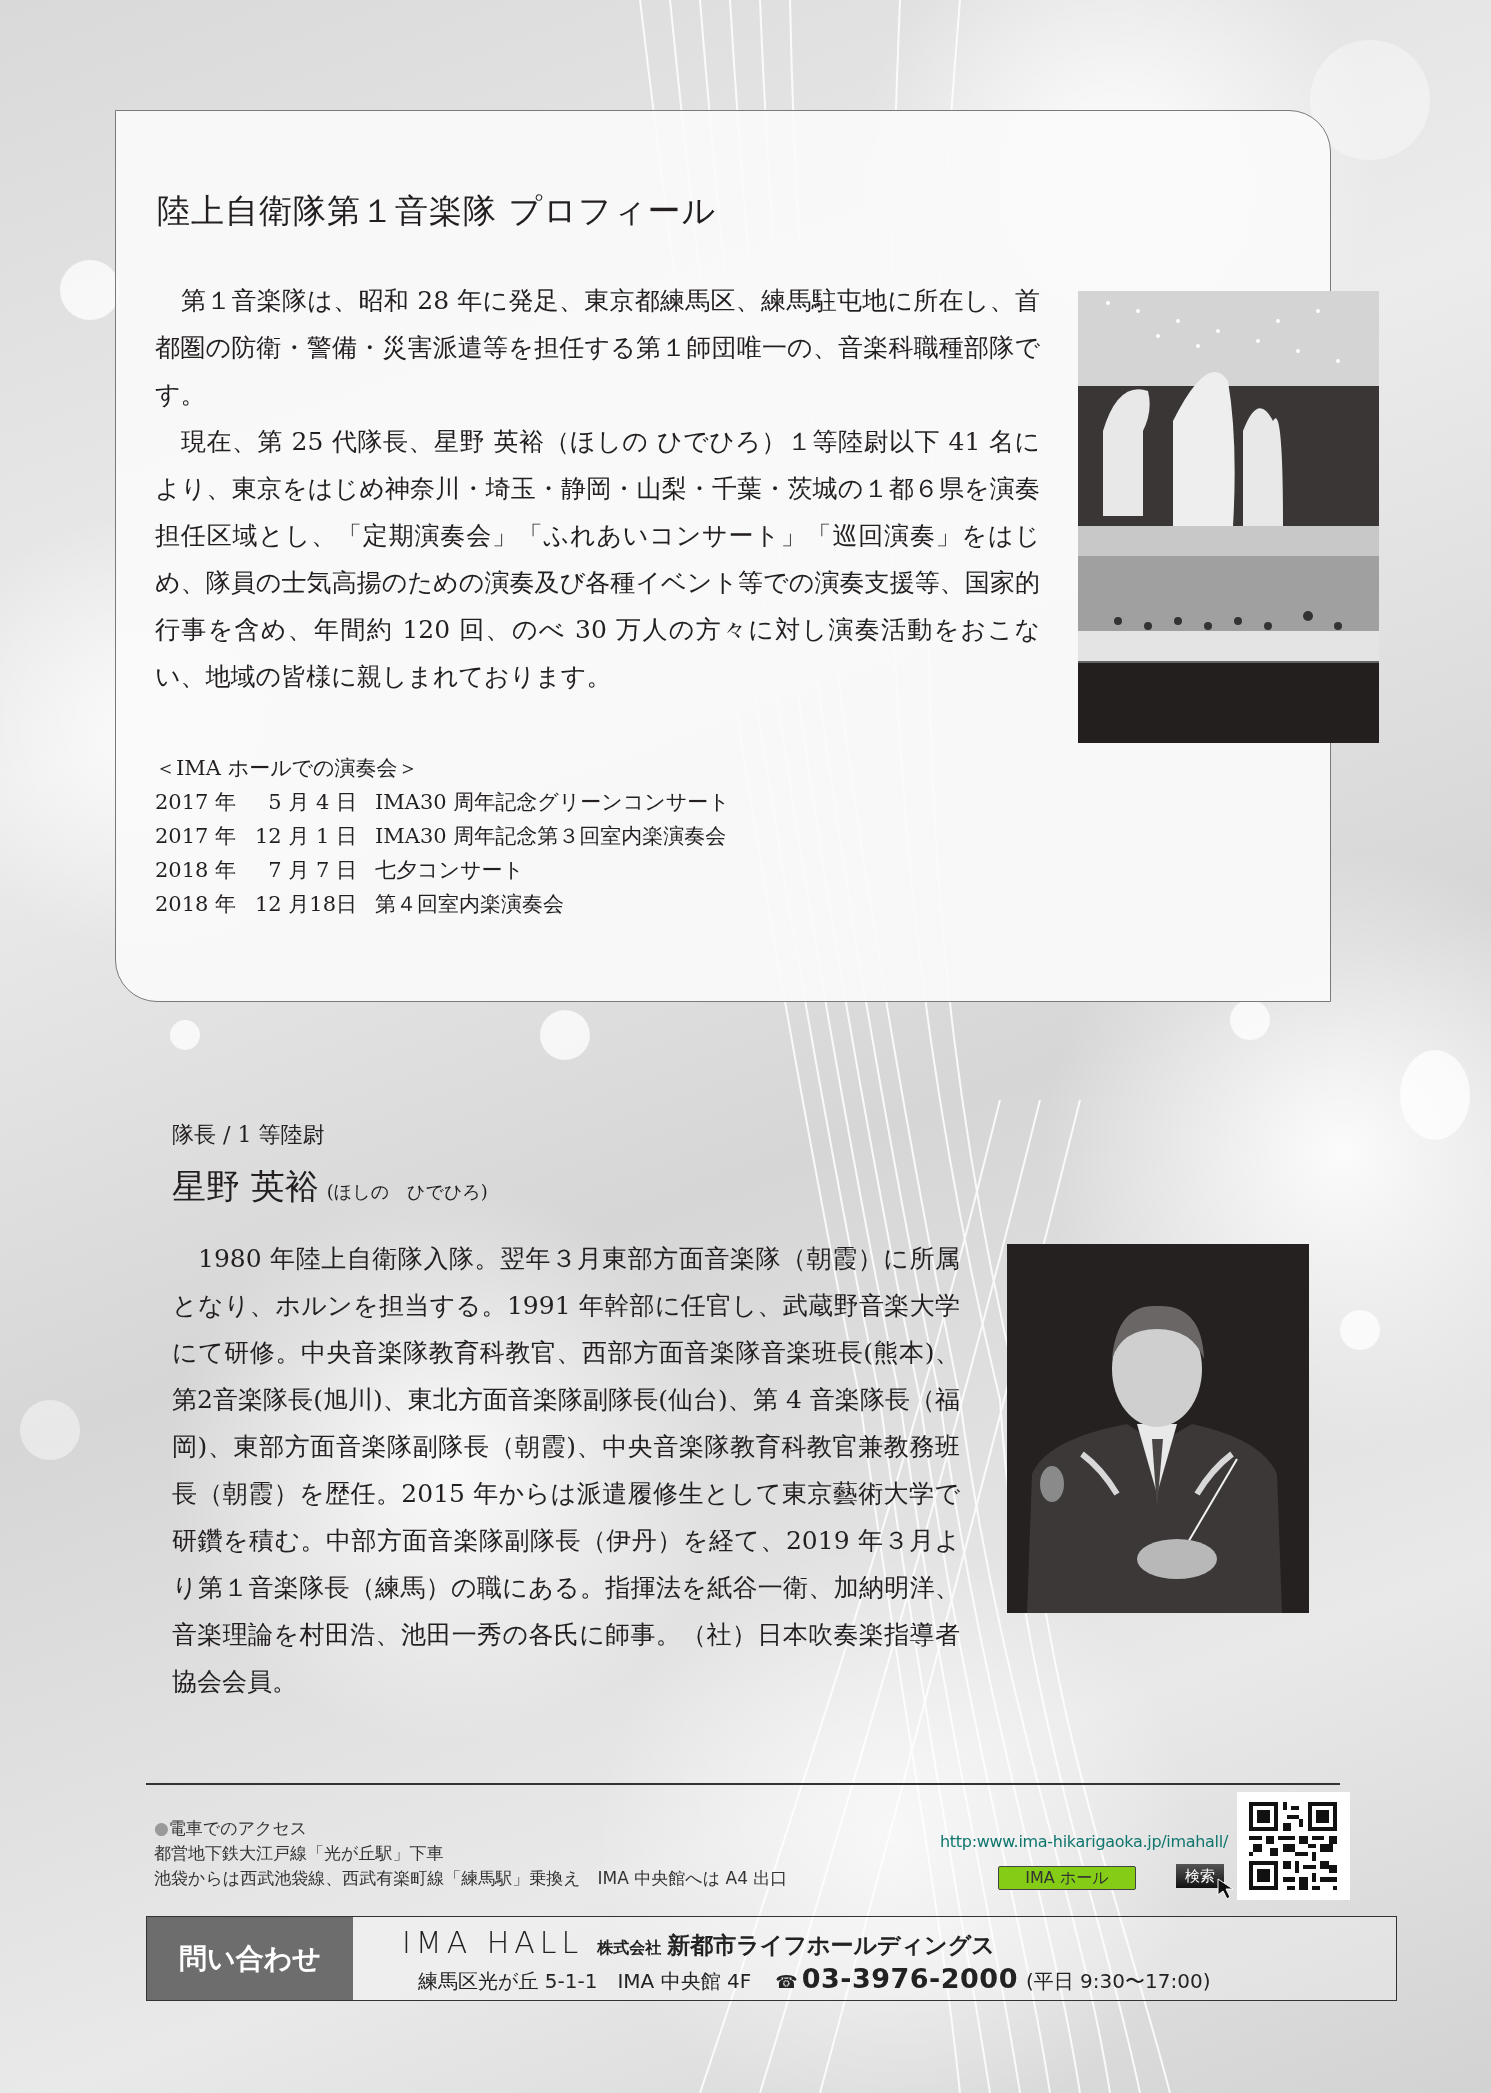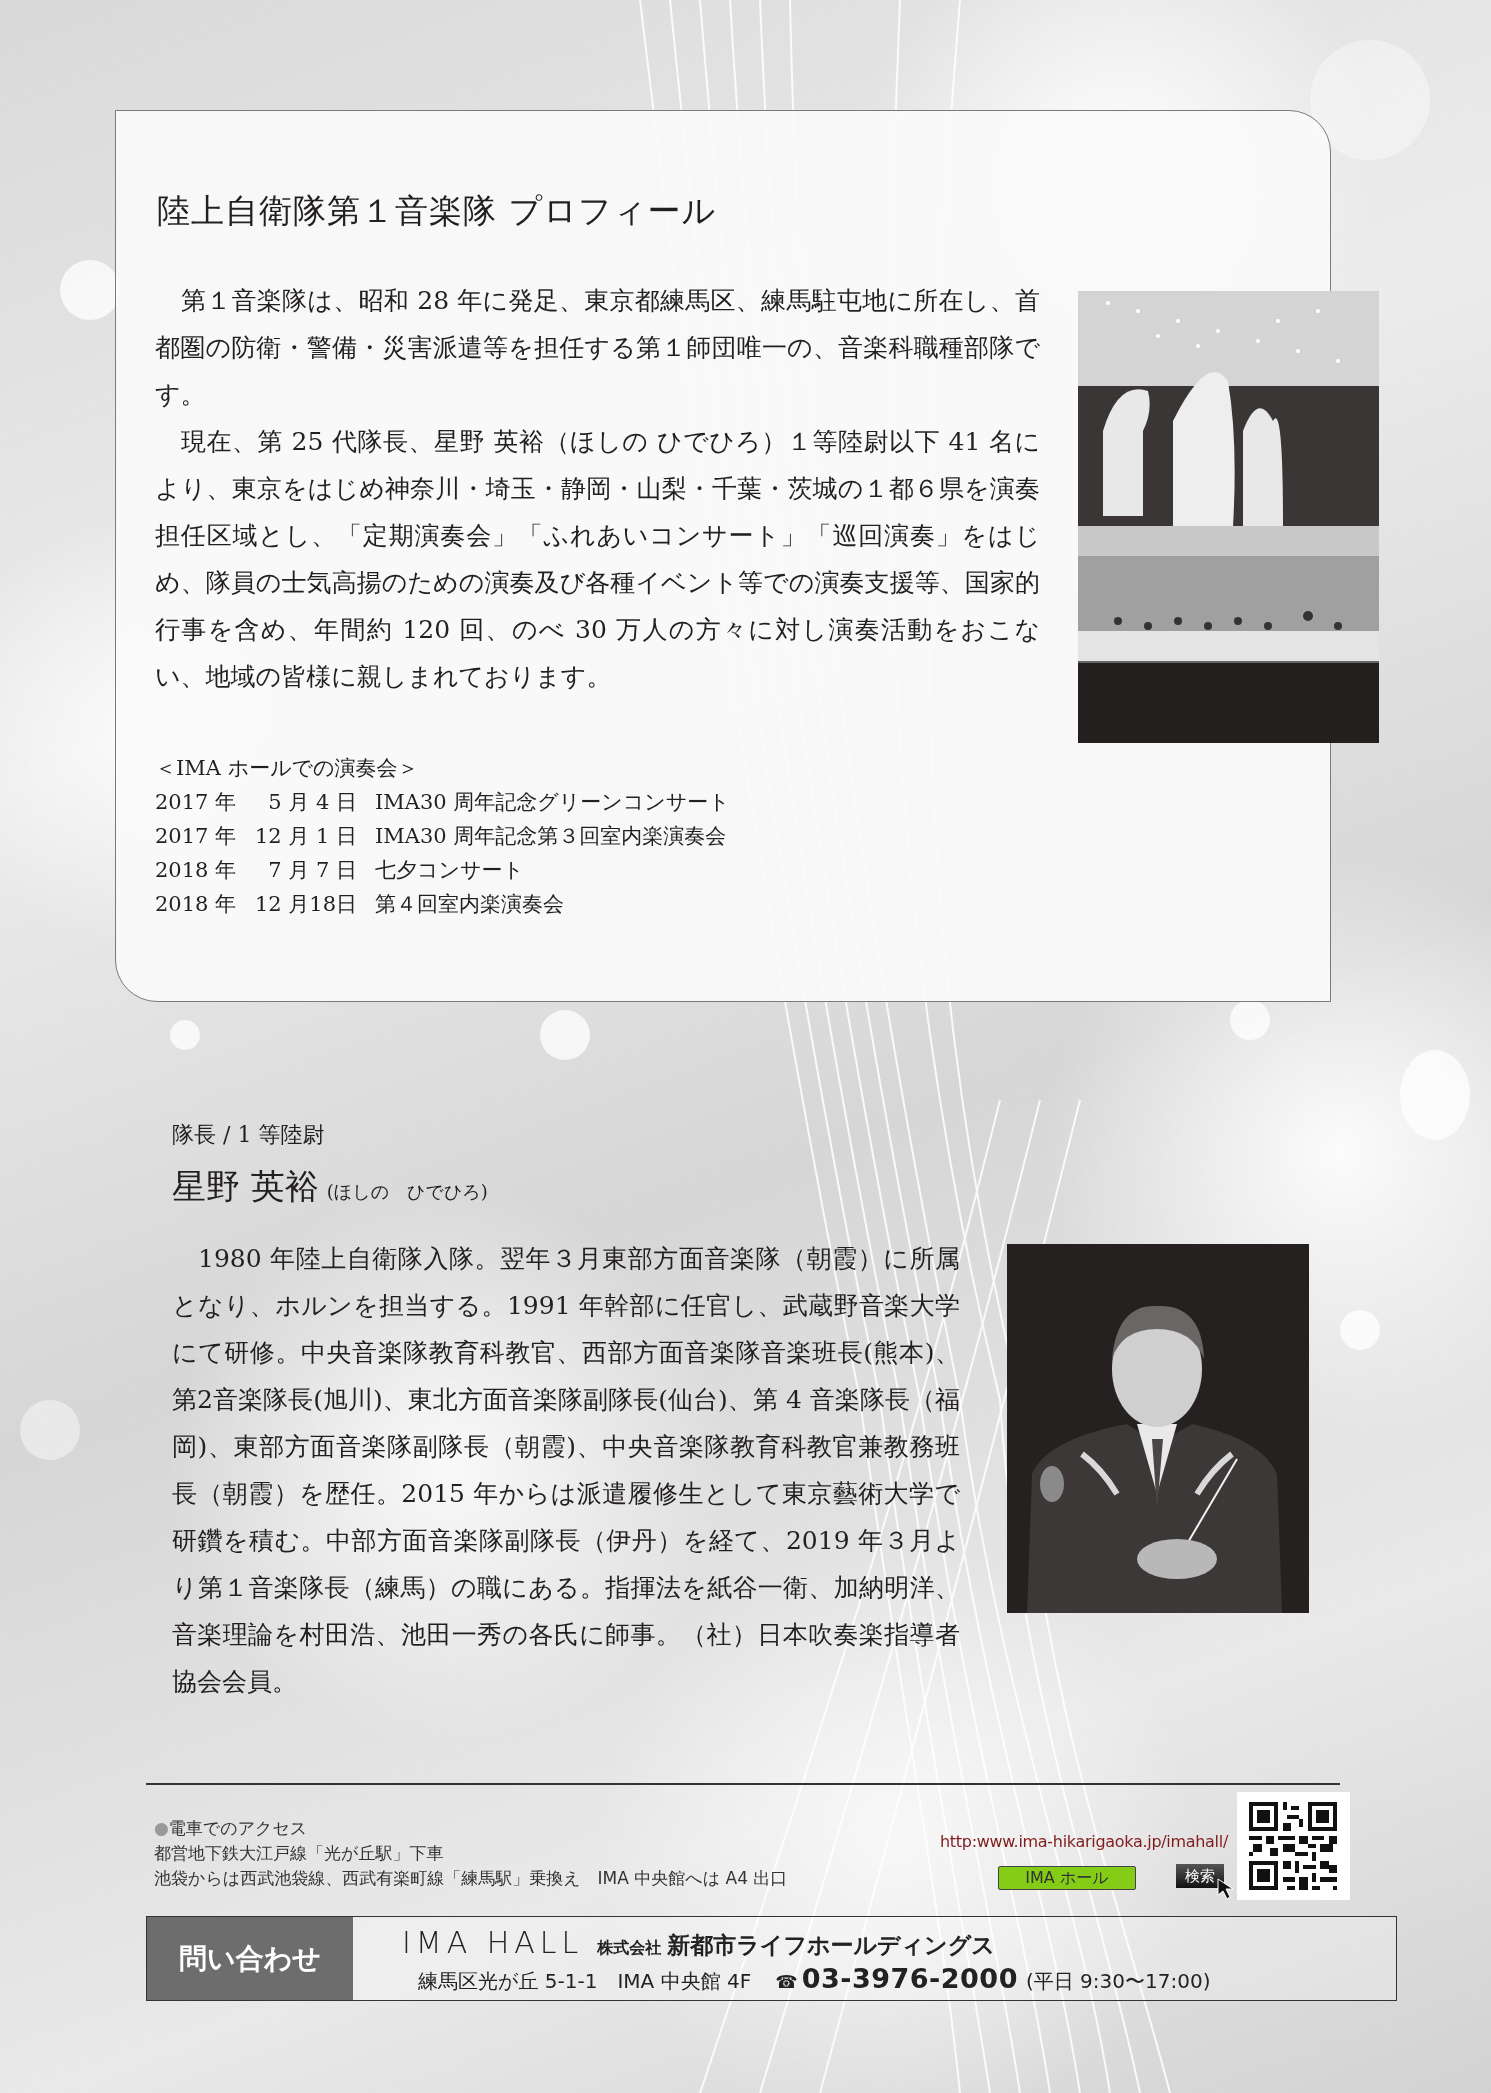--- a/index.html
+++ b/index.html
@@ -45,21 +45,21 @@
   .c-body p { margin:0; text-indent:26px; }
   .conductor-photo {
     position:absolute; left:1007px; top:1244px; width:302px; height:369px; overflow:hidden;
     background:linear-gradient(180deg,#1f1c1b 0%,#2a2625 100%);
   }
 
   
   .divider { position:absolute; left:146px; top:1783px; width:1194px; height:1.5px; background:#333; }
   .access { position:absolute; left:154px; top:1816px; font-family:"DejaVu Sans","Liberation Sans",sans-serif; font-size:17px; line-height:25px; color:#333; }
   .access .dot { color:#9a9a9a; }
-  .url { position:absolute; left:940px; top:1832px; font-family:"DejaVu Sans","Liberation Sans",sans-serif; font-size:16px; color:#7f1d1d; letter-spacing:-0.3px; white-space:nowrap; }
+  .url { position:absolute; left:940px; top:1832px; font-family:"DejaVu Sans","Liberation Sans",sans-serif; font-size:16px; color:#0f766e; letter-spacing:-0.3px; white-space:nowrap; }
   .search-box { position:absolute; left:998px; top:1866px; width:136px; height:22px; background:#84cc16; border:1px solid #444; border-radius:2px; font-family:"DejaVu Sans","Liberation Sans",sans-serif; font-size:16px; text-align:center; line-height:22px; color:#333; box-sizing:content-box; }
   .search-btn { position:absolute; left:1176px; top:1864px; width:48px; height:24px; background:linear-gradient(180deg,#555,#111); color:#fff; font-family:"DejaVu Sans","Liberation Sans",sans-serif; font-size:15px; line-height:24px; text-align:center; }
   .cursor { position:absolute; left:1216px; top:1877px; width:22px; height:24px; }
   .qr { position:absolute; left:1237px; top:1792px; width:113px; height:108px; background:#fff; }
   .qr svg { position:absolute; left:12px; top:10px; }
 
   .contact { position:absolute; left:146px; top:1916px; width:1251px; height:85px; box-sizing:border-box; border:1.5px solid #333; background:rgba(255,255,255,0.25); font-family:"DejaVu Sans","Liberation Sans",sans-serif; }
   .contact-label { position:absolute; left:0; top:0; width:206px; height:100%; background:#6d6d6d; color:#fff; font-size:28px; font-weight:bold; display:flex; align-items:center; justify-content:center; }
   .contact-line1 { position:absolute; left:255px; top:8px; white-space:nowrap; color:#222; }
   .hall-name { font-size:30px; letter-spacing:5px; font-weight:300; }

